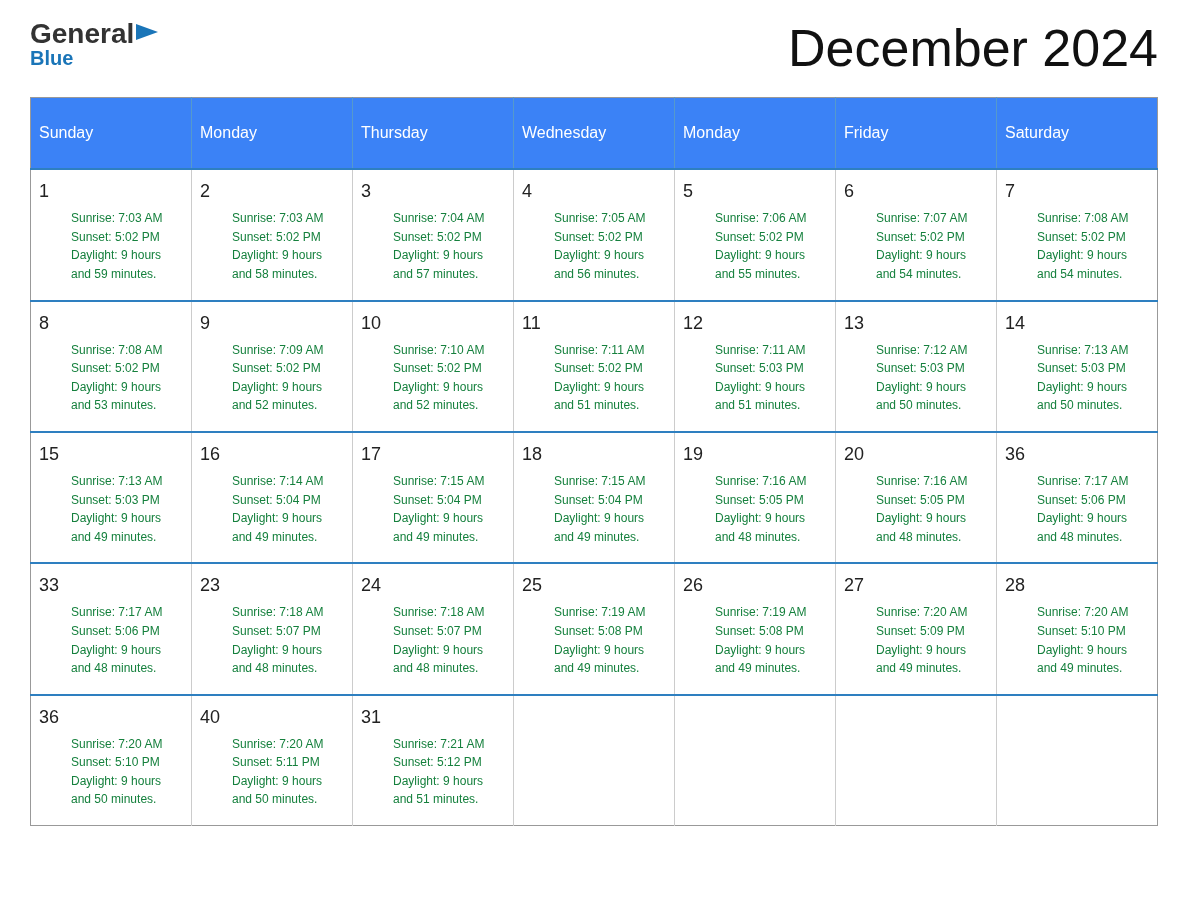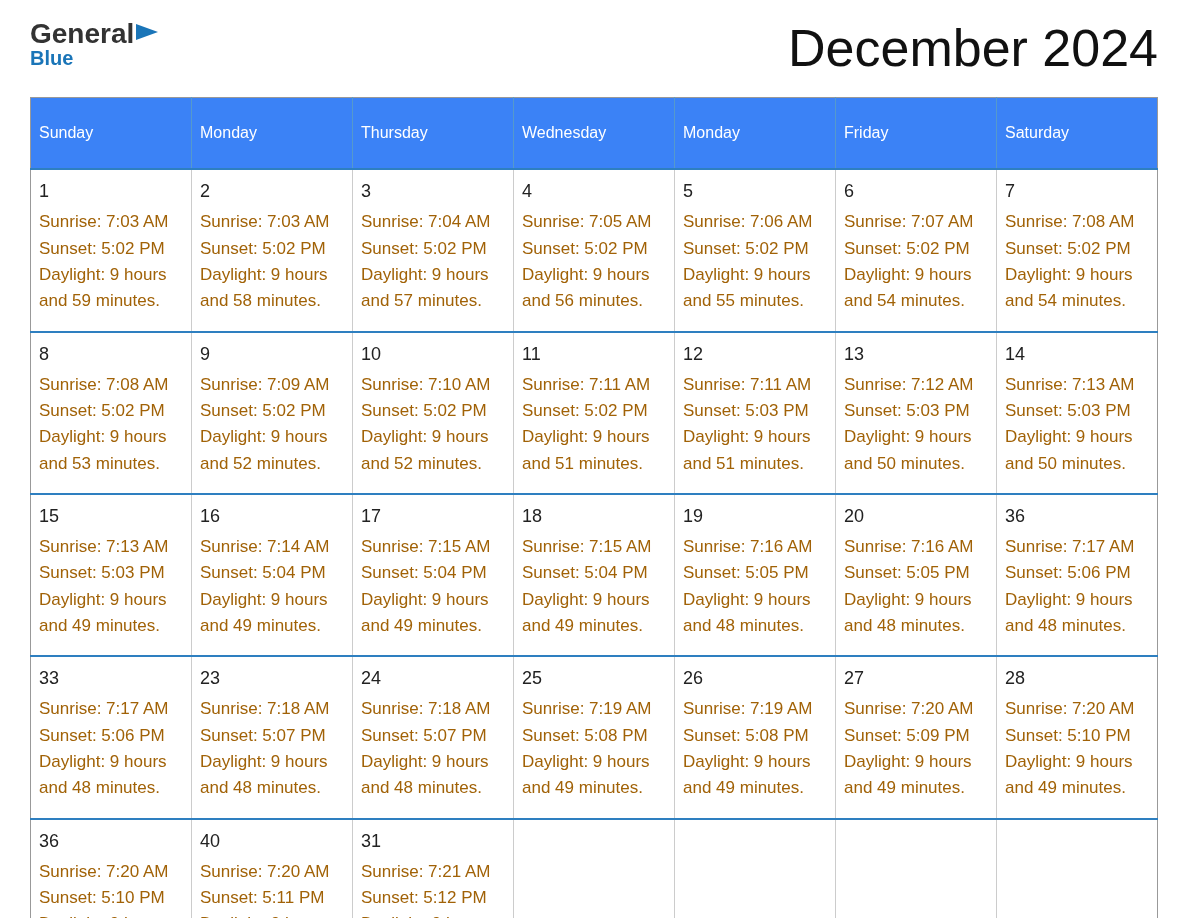--- a/index.html
+++ b/index.html
@@ -84,23 +84,24 @@
     }
     .calendar-table tbody tr td:last-child {
       border-right: none;
     }
     .day-number {
       font-size: 18px;
       font-weight: normal;
       margin-bottom: 4px;
     }
     .day-info {
-      font-size: 17px;
-      color: #a16207;
+      font-size: 12px;
+      color: #15803d;
       line-height: 1.55;
+      margin-left: 32px;
     }
     .empty-cell {
       background: #fff;
     }
   </style>
 </head>
 <body>
 
 <div class="header">
   <div class="logo">

